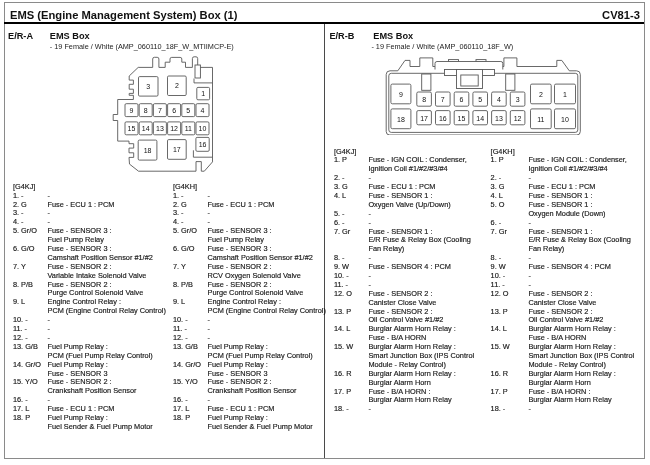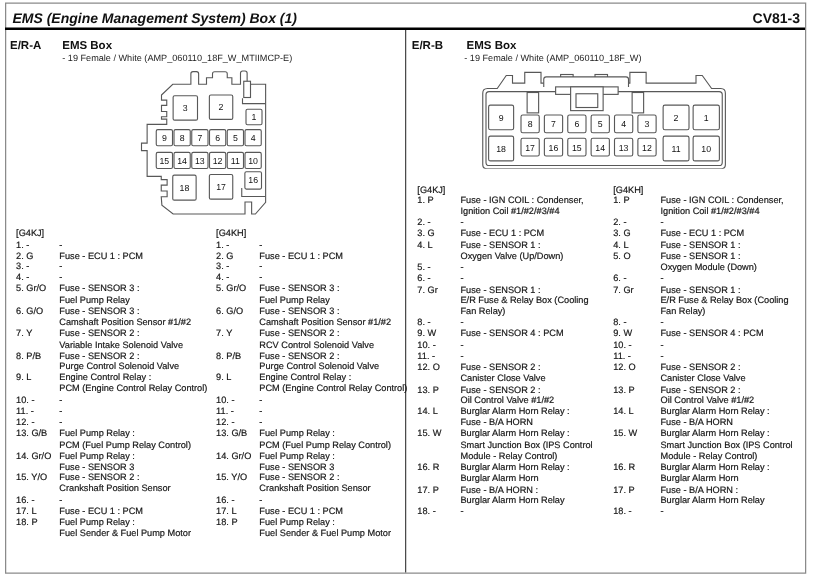--- a/index.html
+++ b/index.html
@@ -12,21 +12,21 @@
   .n{display:inline-block;}
   svg text{font-family:"Liberation Sans",sans-serif;font-size:7px;fill:#111;text-anchor:middle;}
   svg rect,svg path{fill:#fff;stroke:#585858;stroke-width:0.9;}
 </style>
 </head>
 <body>
 <div id="page">
 
 <div id="frame"></div>
 
-<div class="b" style="position:absolute;left:10px;top:9px;font-size:11.2px;font-style:italic;">EMS (Engine Management System) Box (1)</div>
+<div class="b" style="position:absolute;left:10px;top:9px;font-size:11.2px;">EMS (Engine Management System) Box (1)</div>
 
 <div class="b" style="position:absolute;right:10px;top:9px;font-size:11.2px;">CV81-3</div>
 
 <div style="position:absolute;left:4px;top:21.5px;width:640px;height:2px;background:#000;"></div>
 
 <div style="position:absolute;left:324px;top:23.5px;width:1px;height:434px;background:#4a4a4a;"></div>
 
 <div class="b" style="position:absolute;left:8px;top:30.5px;font-size:9.2px;">E/R-A</div>
 
 <div class="b" style="position:absolute;left:49.8px;top:30.5px;font-size:9.2px;">EMS Box</div>
@@ -286,21 +286,21 @@
 <div class="ln"><span class="n" style="width:34.6px">[G4KH]</span><span></span></div>
 <div class="ln"><span class="n" style="width:34.6px">1. -</span><span>-</span></div>
 <div class="ln"><span class="n" style="width:34.6px">2. G</span><span>Fuse - ECU 1 : PCM</span></div>
 <div class="ln"><span class="n" style="width:34.6px">3. -</span><span>-</span></div>
 <div class="ln"><span class="n" style="width:34.6px">4. -</span><span>-</span></div>
 <div class="ln"><span class="n" style="width:34.6px">5. Gr/O</span><span>Fuse - SENSOR 3 :</span></div>
 <div class="ln"><span class="n" style="width:34.6px">&nbsp;</span><span>Fuel Pump Relay</span></div>
 <div class="ln"><span class="n" style="width:34.6px">6. G/O</span><span>Fuse - SENSOR 3 :</span></div>
 <div class="ln"><span class="n" style="width:34.6px">&nbsp;</span><span>Camshaft Position Sensor #1/#2</span></div>
 <div class="ln"><span class="n" style="width:34.6px">7. Y</span><span>Fuse - SENSOR 2 :</span></div>
-<div class="ln"><span class="n" style="width:34.6px">&nbsp;</span><span>RCV Control Solenoid Valve</span></div>
+<div class="ln"><span class="n" style="width:34.6px">&nbsp;</span><span>RCV Oxygen Solenoid Valve</span></div>
 <div class="ln"><span class="n" style="width:34.6px">8. P/B</span><span>Fuse - SENSOR 2 :</span></div>
 <div class="ln"><span class="n" style="width:34.6px">&nbsp;</span><span>Purge Control Solenoid Valve</span></div>
 <div class="ln"><span class="n" style="width:34.6px">9. L</span><span>Engine Control Relay :</span></div>
 <div class="ln"><span class="n" style="width:34.6px">&nbsp;</span><span>PCM (Engine Control Relay Control)</span></div>
 <div class="ln"><span class="n" style="width:34.6px">10. -</span><span>-</span></div>
 <div class="ln"><span class="n" style="width:34.6px">11. -</span><span>-</span></div>
 <div class="ln"><span class="n" style="width:34.6px">12. -</span><span>-</span></div>
 <div class="ln"><span class="n" style="width:34.6px">13. G/B</span><span>Fuel Pump Relay :</span></div>
 <div class="ln"><span class="n" style="width:34.6px">&nbsp;</span><span>PCM (Fuel Pump Relay Control)</span></div>
 <div class="ln"><span class="n" style="width:34.6px">14. Gr/O</span><span>Fuel Pump Relay :</span></div>

